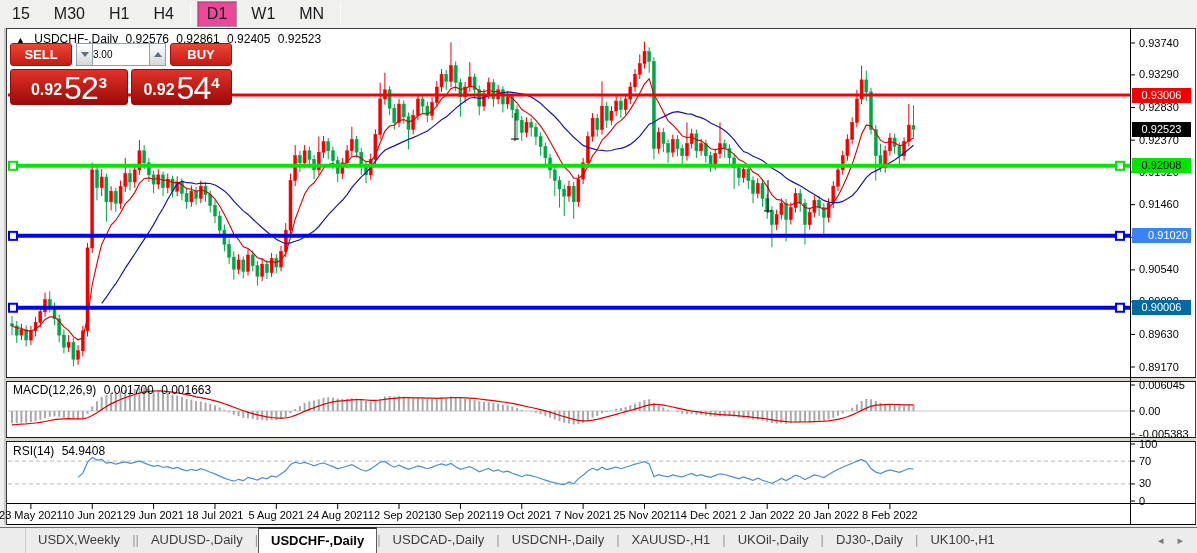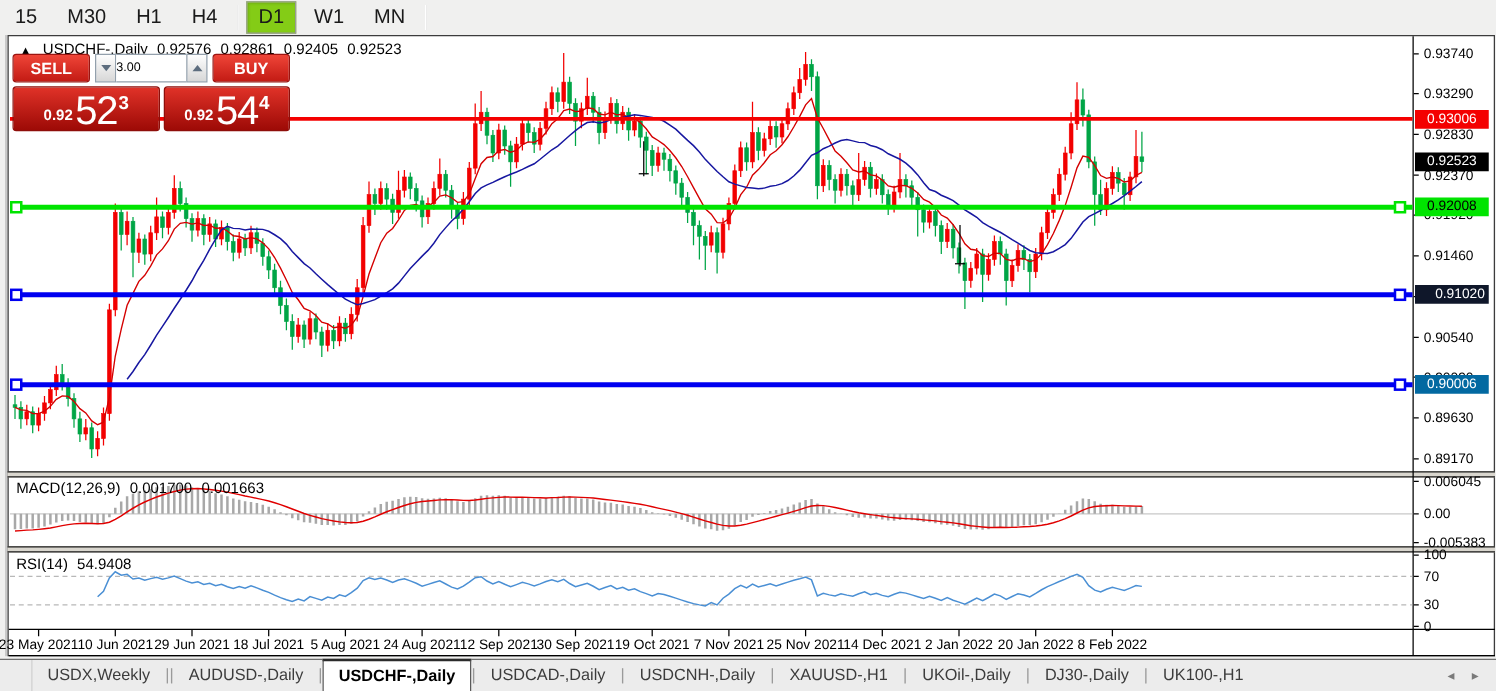--- a/index.html
+++ b/index.html
@@ -3,21 +3,21 @@
 <meta charset="utf-8">
 <style>
   *{margin:0;padding:0;box-sizing:border-box}
   html,body{width:1197px;height:553px;overflow:hidden}
   body{position:relative;font-family:"Liberation Sans",sans-serif;background:#f0f0ef;color:#000}
 
   
   .toolbar{position:absolute;left:0;top:0;width:1197px;height:27px;background:#f0f0ef;
            display:flex;align-items:center;font-size:16px;color:#1a1a1a}
   .tf{padding:3px 9px;margin:0 2px;border:1px solid transparent;cursor:default}
-  .tf.active{border:1px solid #9a9a9a;background:#84cc16;box-shadow:inset 1px 1px 2px rgba(0,0,0,.15)}
+  .tf.active{border:1px solid #9a9a9a;background:#ec4899;box-shadow:inset 1px 1px 2px rgba(0,0,0,.15)}
   .tsep{width:1px;height:20px;background:#c2c2c2;border-right:1px solid #fff;margin:0 4px}
 
   
   .chart-frame{position:absolute;left:6px;top:28px;width:1190px;height:497px;background:#fff;
                border:1px solid #3c3c3c;box-shadow:-2px 0 0 #c9c9c9}
   .splitter{position:absolute;left:6px;width:1190px;height:5px;background:#d9d6ce;
             border-top:1px solid #1a1a1a;border-bottom:1px solid #1a1a1a}
 
   svg.canvas{position:absolute;left:0;top:0;width:1197px;height:553px;pointer-events:none}
 
@@ -40,21 +40,21 @@
             display:flex;align-items:center;justify-content:center;cursor:pointer}
   .arr-dn{width:0;height:0;border-left:4px solid transparent;border-right:4px solid transparent;border-top:5px solid #5d6d7e}
   .arr-up{width:0;height:0;border-left:4px solid transparent;border-right:4px solid transparent;border-bottom:5px solid #5d6d7e}
   .vol{width:56px;height:23px;border:1px solid #93a0ac;border-left:none;border-right:none;
        text-align:left;font-size:10px;padding-right:5px;font-family:"Liberation Sans",sans-serif}
   .tp-price{position:absolute;top:26px;height:36px;border:1px solid #8e0e0a;border-radius:3px;
             background:linear-gradient(#e03228,#9d0a06);color:#fff;display:flex;align-items:flex-end;
             justify-content:center;cursor:pointer}
   .tp-price.left{left:0;width:118px}
   .tp-price.right{left:121px;width:101px}
-  .p-small{font-size:12px;font-weight:bold;margin:4px 2px 5px 0}
+  .p-small{font-size:16px;font-weight:bold;margin:4px 2px 5px 0}
   .p-big{font-size:32px;line-height:31px;font-weight:400;letter-spacing:-1px}
   .p-sup{font-size:15px;font-weight:bold;transform:translateY(-13px);margin-left:1px}
 
   
   .pane-label{position:absolute;font-size:12px;color:#000;white-space:nowrap}
   .pane-label span{margin-right:4px}
 
   
   .pxlabel{position:absolute;left:1132px;width:59px;height:15px;line-height:15px;
            font-size:11px;text-align:center;font-family:"Liberation Sans",sans-serif}
@@ -826,21 +826,21 @@
   <span>0.001663</span>
 </div>
 <div class="pane-label" style="left:13px;top:444px">
   <span>RSI(14)</span>
   <span>54.9408</span>
 </div>
 
 <div id="badges">
     <div class="pxlabel" style="background: rgb(244, 0, 0); color: rgb(255, 255, 255); top: 87.5406px;">0.93006</div>
     <div class="pxlabel" style="background: rgb(0, 228, 0); color: rgb(0, 0, 0); top: 158.299px;">0.92008</div>
-    <div class="pxlabel" style="background: #0f172a; color: rgb(255, 255, 255); top: 228.348px; padding-left: 13px;">0.91020</div>
+    <div class="pxlabel" style="background: #3b82f6; color: rgb(255, 255, 255); top: 228.348px; padding-left: 13px;">0.91020</div>
     <div class="pxlabel" style="background: #0369a1; color: rgb(255, 255, 255); top: 300.241px;">0.90006</div>
     <div class="pxlabel" style="background: rgb(0, 0, 0); color: rgb(255, 255, 255); top: 121.785px;">0.92523</div>
   </div>
 
 <div class="tabbar">
   <div class="lead"></div>
   <div id="tabs" style="display:flex">
       <span class="tab">USDX,Weekly</span>
       <span class="tab-sep">|</span>
       <span class="tab-sep">|</span>

